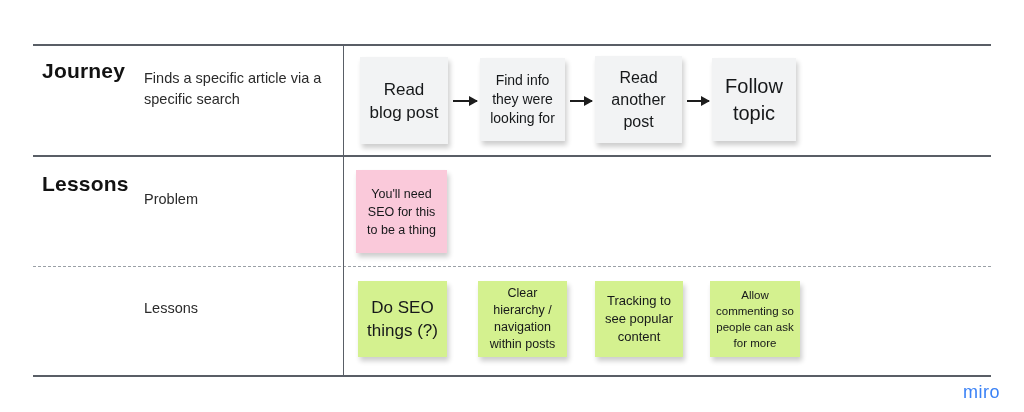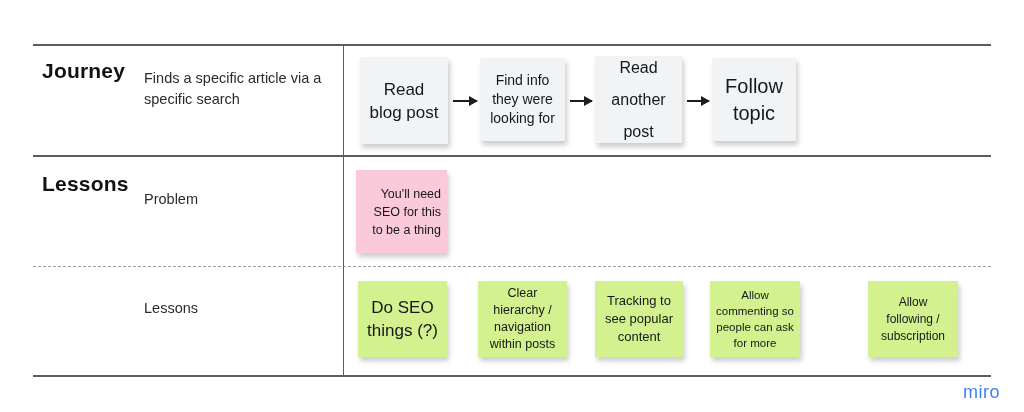--- a/index.html
+++ b/index.html
@@ -147,49 +147,46 @@
   </div>
 
   <div class="arrow" style="left:453px; top:100px; width:24px;"></div>
 
   <div class="note grey" style="left:480px; top:58px; width:85px; height:83px; font-size:14px; line-height:19px;">
     <span>Find info they were looking for</span>
   </div>
 
   <div class="arrow" style="left:570px; top:100px; width:22px;"></div>
 
-  <div class="note grey" style="left:595px; top:56px; width:87px; height:87px; font-size:16px; line-height:32px;">
+  <div class="note grey" style="left:595px; top:56px; width:87px; height:87px; font-size:16px; line-height:22px;">
     <span>Read another post</span>
   </div>
 
   <div class="arrow" style="left:687px; top:100px; width:22px;"></div>
 
   <div class="note grey" style="left:712px; top:58px; width:84px; height:83px; font-size:20px; line-height:27px;">
     <span>Follow topic</span>
   </div>
 
-  <div class="note pink" style="left:356px; top:170px; width:91px; height:83px; font-size:12.5px; line-height:18px;text-align:right;">
+  <div class="note pink" style="left:356px; top:170px; width:91px; height:83px; font-size:12.5px; line-height:18px;">
     <span>You'll need SEO for this to be a thing</span>
   </div>
 
   <div class="note green" style="left:358px; top:281px; width:89px; height:76px; font-size:17px; line-height:23px;text-align:center;">
     <span>Do SEO things (?)</span>
   </div>
 
   <div class="note green" style="left:478px; top:281px; width:89px; height:76px; font-size:12.5px; line-height:17px;">
     <span>Clear hierarchy / navigation within posts</span>
   </div>
 
   <div class="note green" style="left:710px; top:281px; width:90px; height:76px; font-size:11.5px; line-height:16px;">
     <span>Allow commenting so people can ask for more</span>
   </div>
 
   <div class="note green" style="left:595px; top:281px; width:88px; height:76px; font-size:13px; line-height:18px;">
     <span>Tracking to see popular content</span>
   </div>
 
-  <div class="note green" style="left:868px; top:281px; width:90px; height:76px; font-size:12px; line-height:17px;">
-    <span>Allow following / subscription</span>
-  </div>
 
   <div class="watermark">miro</div>
 
 </div>
 
 </body></html>

